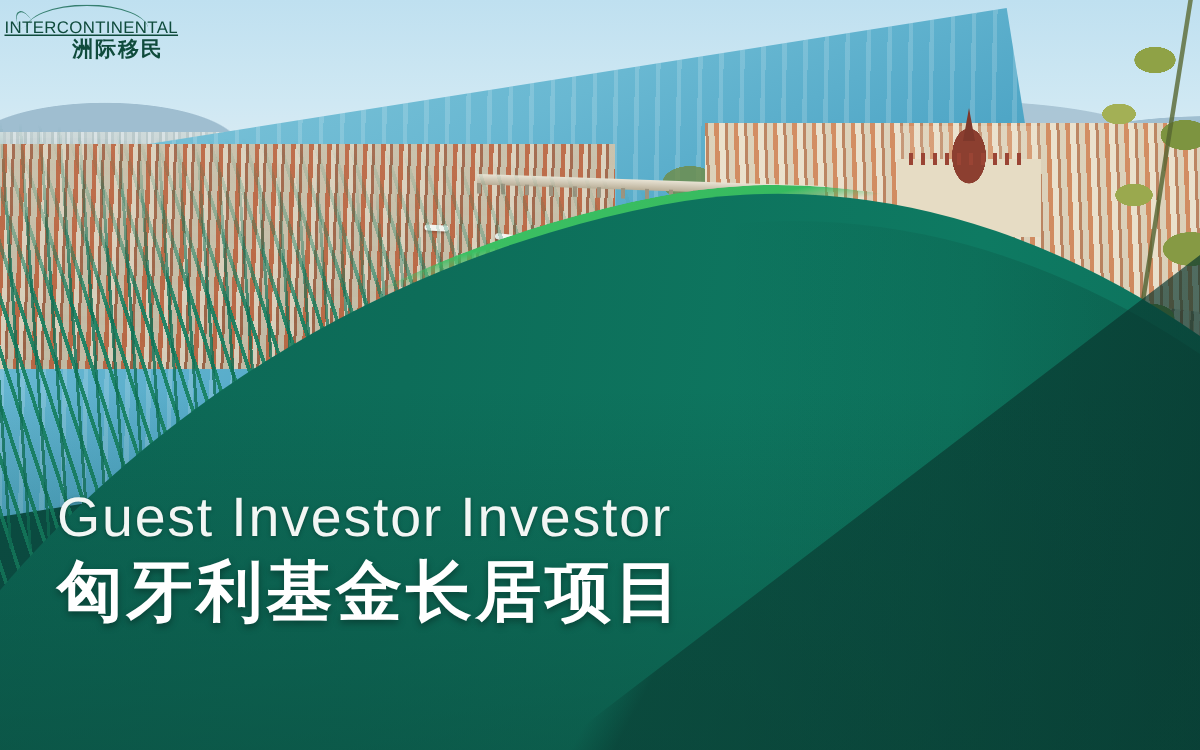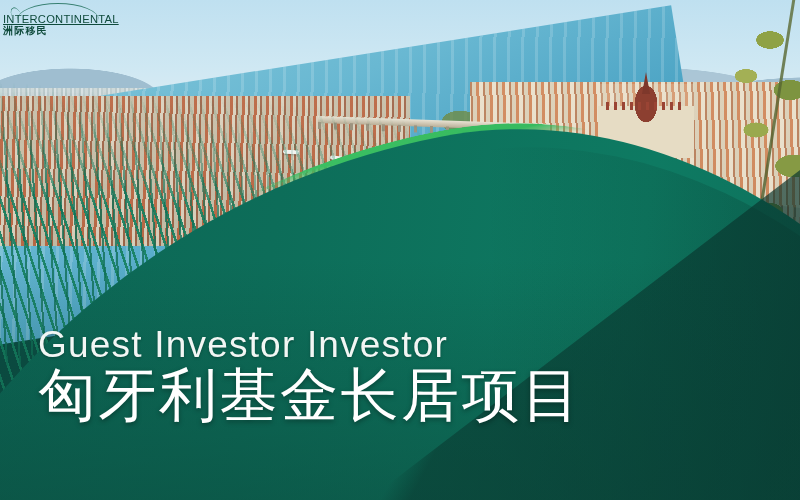--- a/index.html
+++ b/index.html
@@ -234,35 +234,35 @@
     border-top:1.6px solid #1f6f5a;border-radius:50%/100% 100% 0 0;
     transform:rotate(-28deg);
   }
   .logo-word{
     position:absolute;left:0;top:10px;width:106px;text-align:center;
     font-size:11.2px;letter-spacing:.25px;color:#0f4b3c;font-weight:400;
     white-space:nowrap;
     text-decoration:underline;
   }
   .logo-cn{
-    position:absolute;left:0;top:21px;width:106px;text-align:left;
-    font-size:10px;letter-spacing:1.2px;color:#0f4b3c;font-weight:700;
+    position:absolute;left:0;top:21px;width:106px;text-align:right;
+    font-size:14px;letter-spacing:1.2px;color:#0f4b3c;font-weight:700;
     white-space:nowrap;
   }
 
   
   #headline{position:absolute;left:38px;top:323px;width:600px;}
   .h-en{
     font-size:37px;line-height:44px;font-weight:300;color:#f2f6f4;
     letter-spacing:1.2px;white-space:nowrap;
     text-shadow:0 1px 3px rgba(0,0,0,.28);
   }
   .h-cn{
     margin-top:2px;
-    font-size:58px;line-height:52px;font-weight:400;color:#ffffff;
+    font-size:44px;line-height:52px;font-weight:700;color:#ffffff;
     letter-spacing:2.5px;white-space:nowrap;
     text-shadow:0 2px 5px rgba(0,0,0,.35);
   }
 </style>
 </head>
 <body>
 
 <div id="banner">
 
   <div class="layer">

